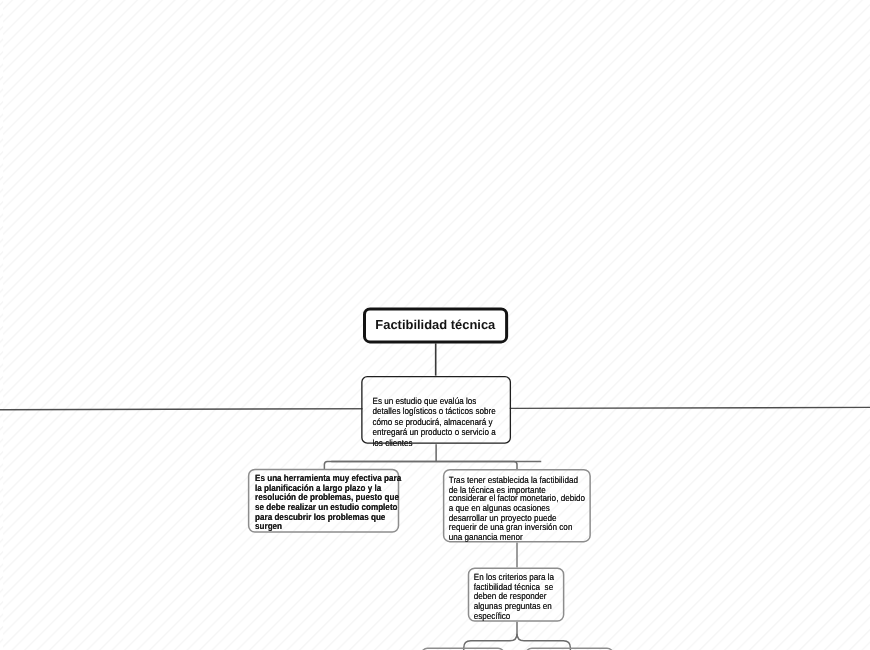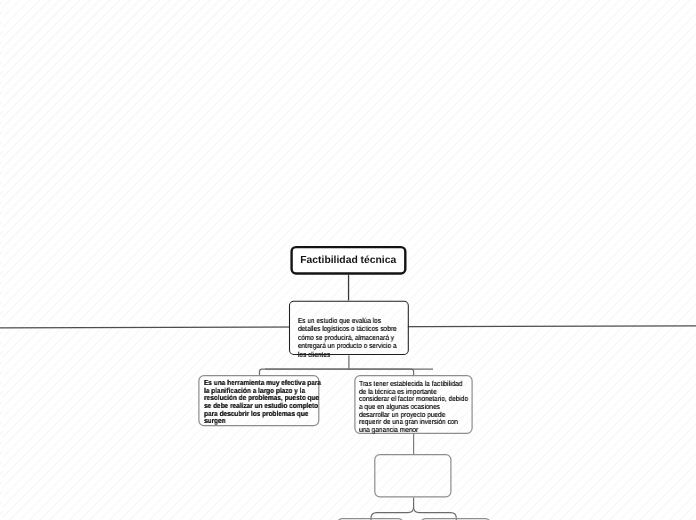--- a/index.html
+++ b/index.html
@@ -91,16 +91,19 @@
   </div>
 
   <div class="node node-2">
     <div class="body"><span class="ln">Es una herramienta muy efectiva para</span><span class="ln">la planificación a largo plazo y la</span><span class="ln">resolución de problemas, puesto que</span><span class="ln">se debe realizar un estudio completo</span><span class="ln">para descubrir los problemas que</span><span class="ln">surgen</span></div>
   </div>
 
   <div class="node node-3">
     <div class="body"><span class="ln">Tras tener establecida la factibilidad</span><span class="ln">de la técnica es importante</span><span class="ln">considerar el factor monetario, debido</span><span class="ln">a que en algunas ocasiones</span><span class="ln">desarrollar un proyecto puede</span><span class="ln">requerir de una gran inversión con</span><span class="ln">una ganancia menor</span></div>
   </div>
 
+  <div class="node node-4">
+    <div class="body"><span class="ln">En los criterios para la</span><span class="ln">factibilidad técnica  se</span><span class="ln">deben de responder</span><span class="ln">algunas preguntas en</span><span class="ln">específico</span></div>
+  </div>
 
   <div class="node node-5"></div>
   <div class="node node-6"></div>
 </div>
 
 </body></html>

